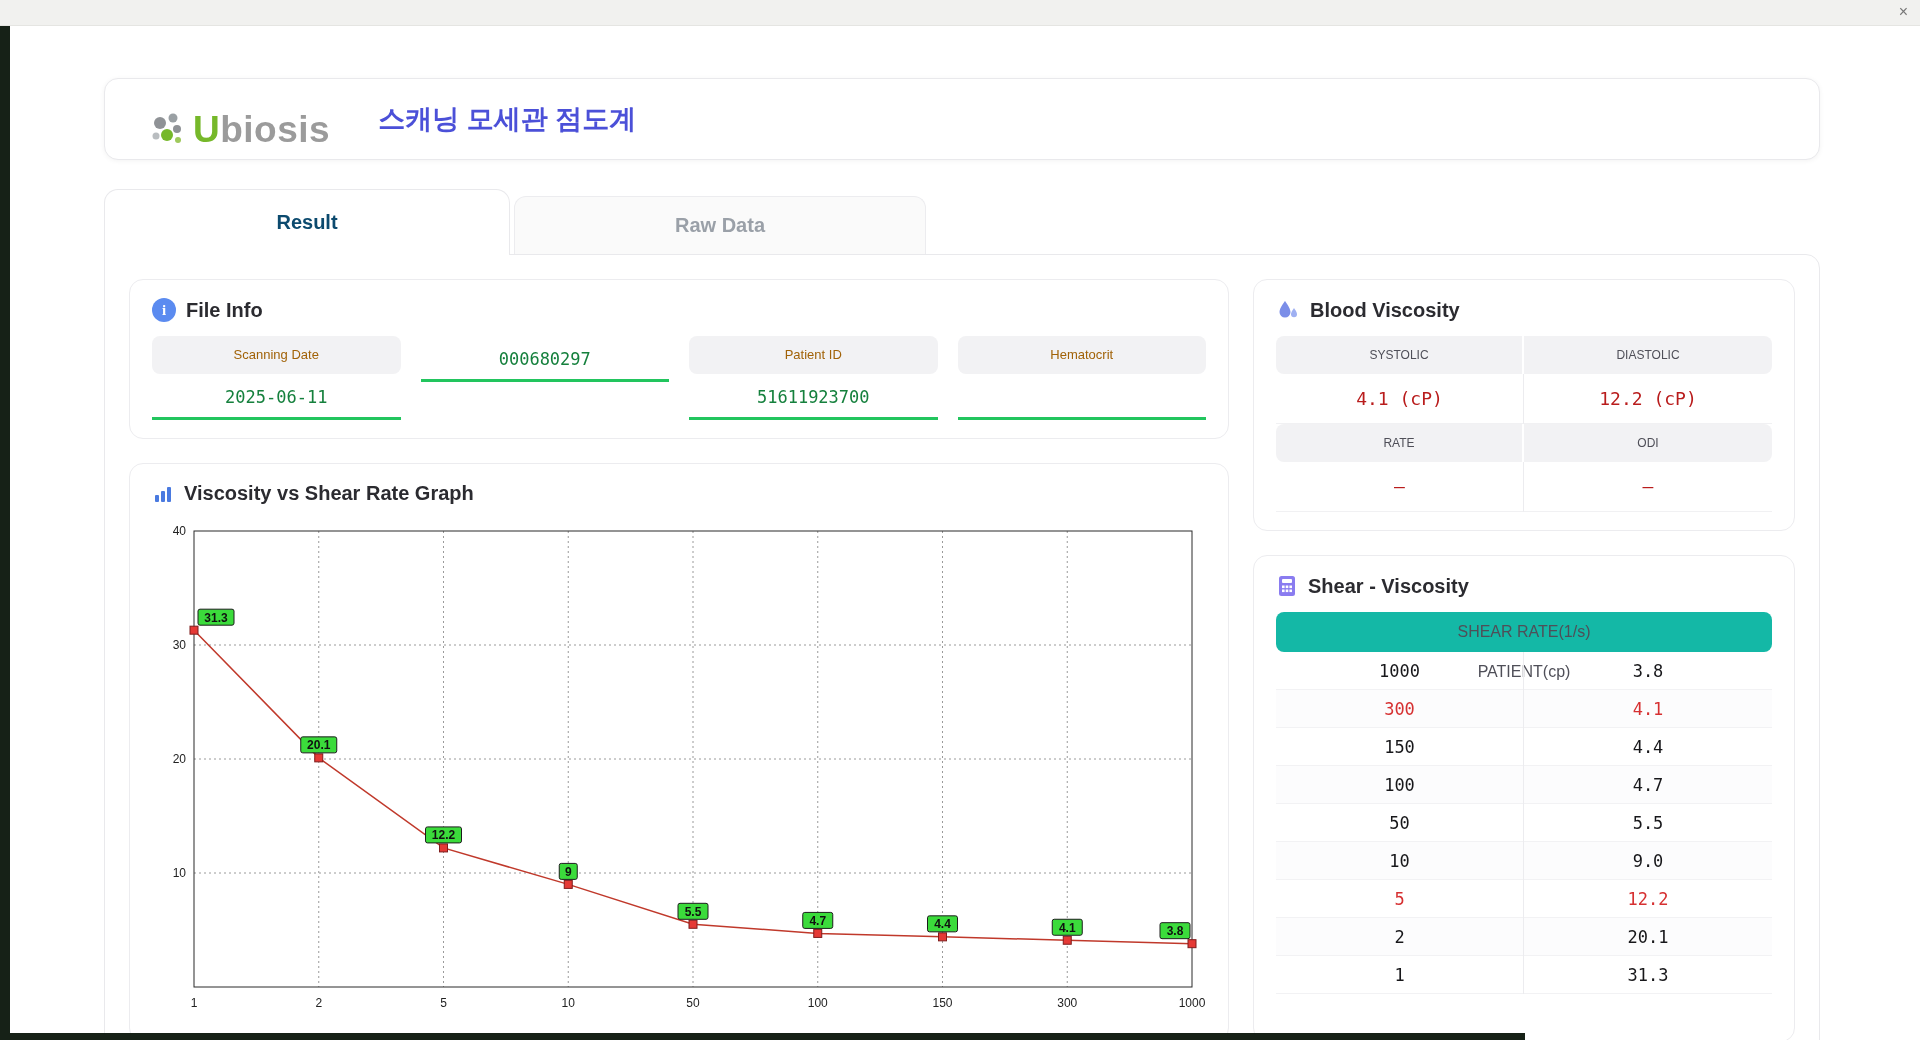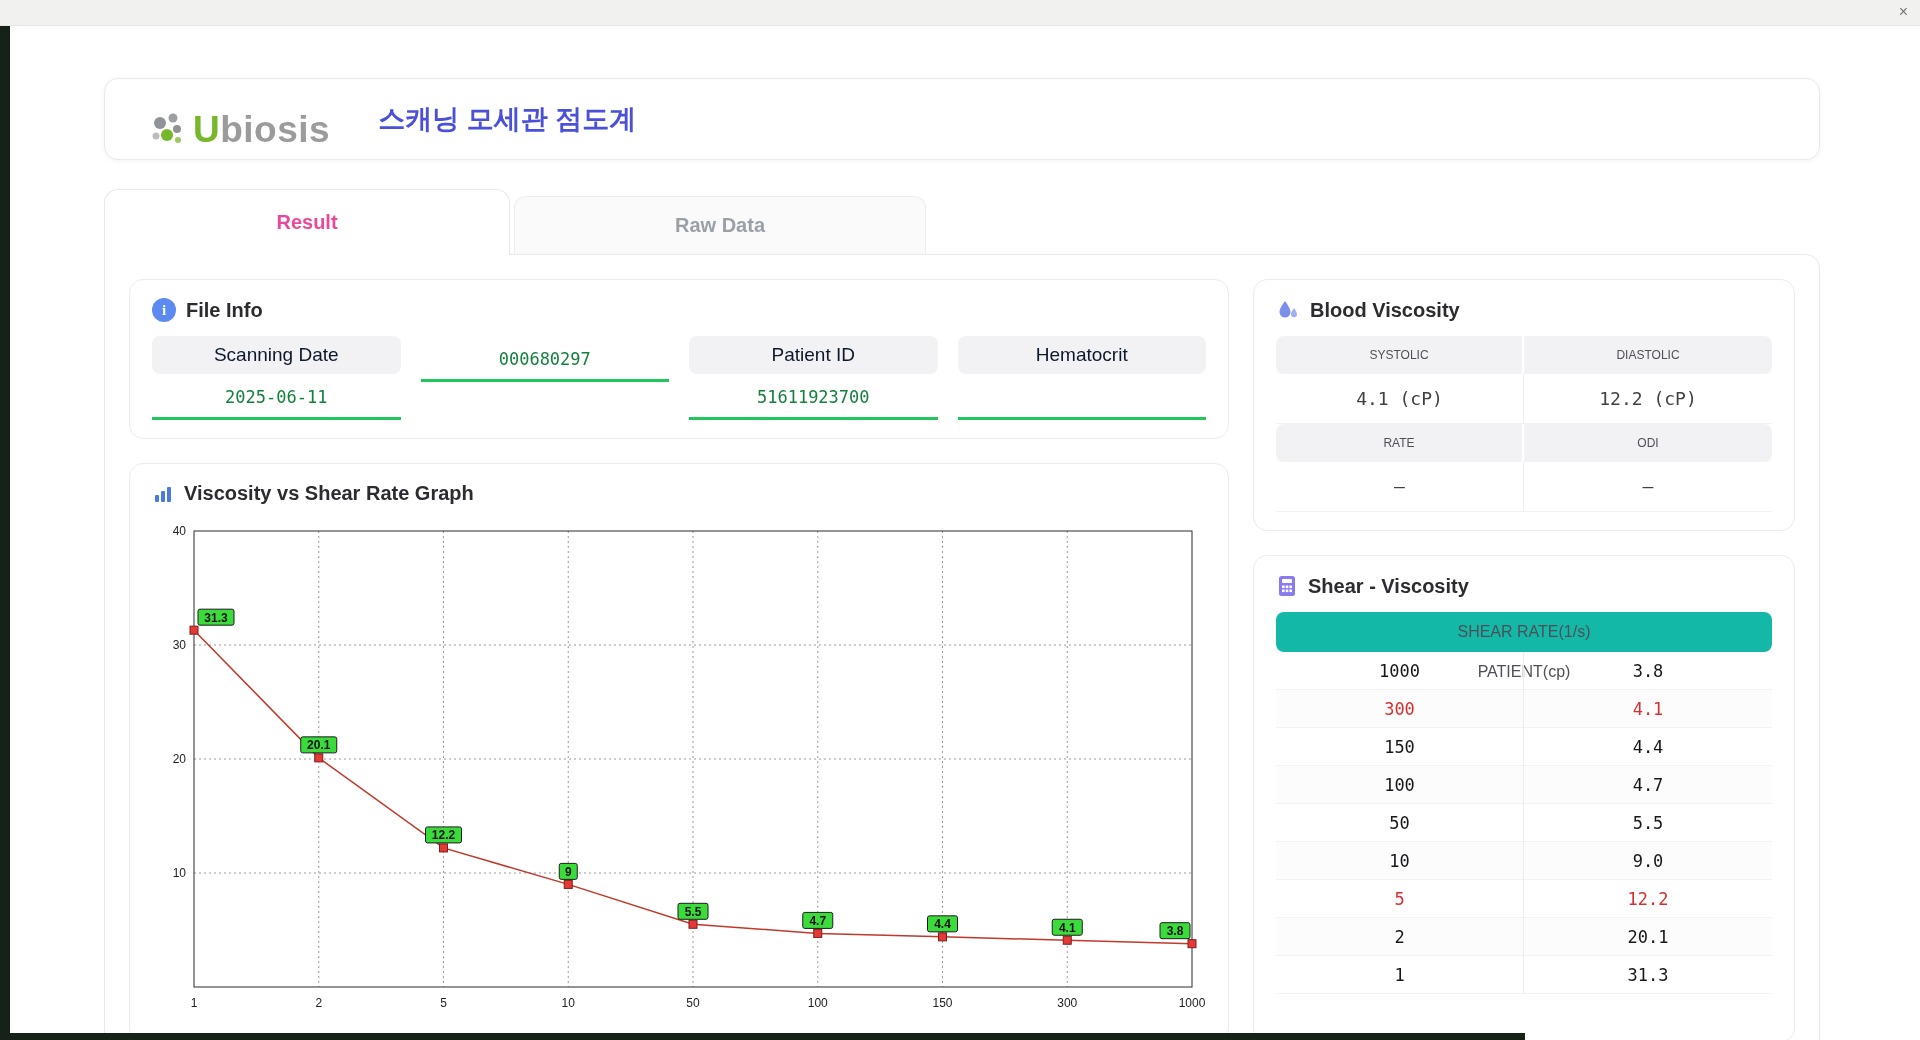--- a/index.html
+++ b/index.html
@@ -15,55 +15,55 @@
 
   .header-card { height: 82px; border: 1px solid #e9e9ec; border-radius: 14px; box-shadow: 0 1px 5px rgba(0,0,0,.05); display: flex; align-items: center; padding: 0 42px; gap: 48px; background: #fff; }
   .brand { display: flex; align-items: center; gap: 4px; margin-top: 22px; }
   .brand-text { font-size: 37px; font-weight: bold; letter-spacing: .5px; }
   .brand-u { color: #76b82a; }
   .brand-rest { color: #9b9b9b; }
   .page-title { font-size: 27px; font-weight: bold; color: #4b50d8; }
 
   .tabs { display: flex; align-items: flex-end; margin-top: 28px; height: 66px; position: relative; z-index: 2; }
   .tab { display: flex; align-items: center; justify-content: center; font-size: 20px; cursor: pointer; }
-  .tab-active { width: 406px; height: 66px; background: #fff; border: 1px solid #e9e9ec; border-bottom: none; border-radius: 14px 14px 0 0; font-weight: bold; color: #ec4899; margin-bottom: -1px; }
+  .tab-active { width: 406px; height: 66px; background: #fff; border: 1px solid #e9e9ec; border-bottom: none; border-radius: 14px 14px 0 0; font-weight: bold; color: #0c4a6e; margin-bottom: -1px; }
   .tab-inactive { width: 412px; height: 58px; background: #fafafa; border: 1px solid #ececef; border-bottom: none; border-radius: 12px 12px 0 0; color: #9aa0a8; font-weight: bold; margin-left: 4px; }
 
   .content-card { position: relative; z-index: 1; background: #fff; border: 1px solid #e9e9ec; border-radius: 0 14px 14px 14px; padding: 24px; display: flex; gap: 24px; min-height: 772px; }
   .col-left { flex: 1 1 auto; min-width: 0; display: flex; flex-direction: column; gap: 24px; }
   .col-right { flex: 0 0 542px; display: flex; flex-direction: column; gap: 24px; }
 
   .card { border: 1px solid #ececef; border-radius: 14px; background: #fff; padding: 18px 22px; }
   .card-title { display: flex; align-items: center; gap: 10px; font-size: 20px; font-weight: bold; color: #2b2b30; margin-bottom: 14px; }
 
   .icon { display: inline-flex; align-items: center; justify-content: center; flex: none; }
   .info-icon { width: 24px; height: 24px; border-radius: 50%; background: #5b8bf0; color: #fff; font-family: "Liberation Serif", serif; font-weight: bold; font-size: 15px; }
 
   
   .fi-fields { display: flex; gap: 20px; }
   .fi-field { flex: 1 1 0; }
-  .fi-label { background: #f2f2f4; border-radius: 8px; height: 38px; line-height: 38px; text-align: center; color: #0f172a; font-size: 19px; }
+  .fi-label { background: #f2f2f4; border-radius: 8px; height: 38px; line-height: 38px; text-align: center; color: #a16207; font-size: 13px; }
   .fi-value { height: 46px; line-height: 46px; text-align: center; font-family: "DejaVu Sans Mono", monospace; font-size: 17px; color: #15803d; border-bottom: 3px solid #22c55e; }
 
   
   .graph-card { flex: 1 1 auto; }
   #chart text { font-family: "Liberation Sans", sans-serif; }
   .grid-line { stroke: #9a9a9a; stroke-width: 1; stroke-dasharray: 2 3; }
   .plot-border { fill: none; stroke: #2a2a2a; stroke-width: 1; }
   .ytick { font-size: 12px; fill: #222; text-anchor: end; }
   .xtick { font-size: 12px; fill: #222; text-anchor: middle; }
   .series-line { fill: none; stroke-width: 1.5; }
   .dlabel { font-size: 12px; font-weight: bold; fill: #101010; text-anchor: middle; }
 
   
   .bv-grid { display: grid; grid-template-columns: 1fr 1fr; }
   .bv-h { background: #f2f2f4; height: 38px; line-height: 38px; text-align: center; color: #4f4f58; font-size: 12px; }
   .bv-h-left { border-radius: 8px 0 0 8px; border-right: 2px solid #fff; }
   .bv-h-right { border-radius: 0 8px 8px 0; }
-  .bv-v { height: 50px; line-height: 50px; text-align: center; font-family: "DejaVu Sans Mono", monospace; font-size: 18px; color: #404040; border-bottom: 1px solid #f1f1f3; }
+  .bv-v { height: 50px; line-height: 50px; text-align: center; font-family: "DejaVu Sans Mono", monospace; font-size: 18px; color: #b91c1c; border-bottom: 1px solid #f1f1f3; }
   .bv-divider { border-right: 1px solid #ececef; }
 
   
   .sv-card { flex: 1 1 auto; }
   .sv-hrow { display: grid; grid-template-columns: 1fr; background: #14b8a6; border-radius: 8px; height: 40px; line-height: 40px; text-align: center; color: #4f4f58; font-size: 16px; }
   .sv-row { display: grid; grid-template-columns: 1fr 1fr; height: 38px; line-height: 38px; text-align: center; border-bottom: 1px solid #f2f2f4; font-family: "DejaVu Sans Mono", monospace; font-size: 17px; color: #17171a; }
   .sv-row:nth-child(odd) { background: #fcfcfd; }
   .sv-left { border-right: 1px solid #ececef; }
   .sv-row.hl { color: #d63031; }
 </style>

